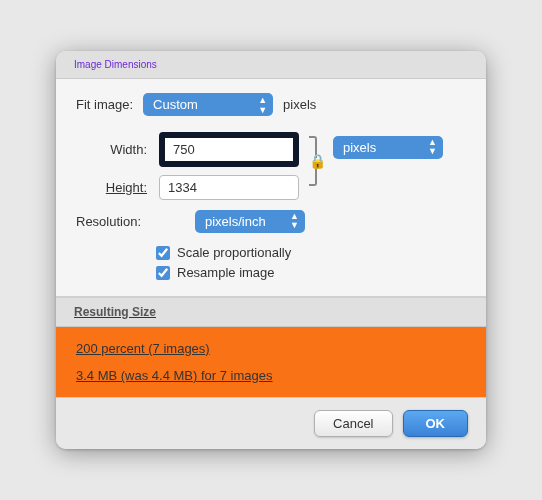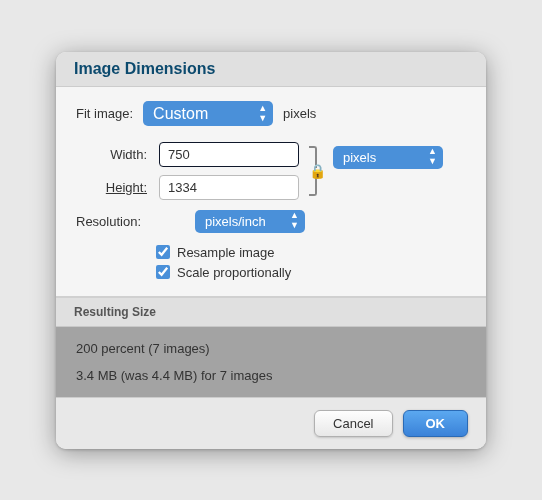--- a/index.html
+++ b/index.html
@@ -19,23 +19,23 @@
       background: #f5f5f5;
       border-radius: 10px;
       box-shadow: 0 4px 24px rgba(0,0,0,0.35), 0 1px 3px rgba(0,0,0,0.2);
       width: 430px;
       overflow: hidden;
     }
 
     .section-header {
       background: #e0e0e0;
       padding: 8px 18px;
-      font-size: 16px;
-      font-weight: 700;
-      color: #0c4a6e;
+      font-size: 10px;
+      font-weight: 400;
+      color: #6d28d9;
       border-bottom: 1px solid #ccc;
     }
 
     .main-content {
       padding: 14px 20px 16px 20px;
       background: #f5f5f5;
       border-bottom: 1px solid #d0d0d0;
     }
 
     .fit-row {
@@ -59,21 +59,21 @@
     }
 
     .select-custom {
       appearance: none;
       -webkit-appearance: none;
       background: #4a90d9;
       color: white;
       border: none;
       border-radius: 5px;
       padding: 4px 26px 4px 10px;
-      font-size: 16px;
+      font-size: 13px;
       font-weight: 500;
       cursor: pointer;
       min-width: 130px;
     }
 
     .select-arrow {
       position: absolute;
       right: 6px;
       top: 50%;
       transform: translateY(-50%);
@@ -101,21 +101,21 @@
     }
 
     .dim-label {
       text-align: right;
       font-size: 13px;
       color: #333;
       padding-right: 4px;
     }
 
     .dim-input {
-      border: 1px solid #0f172a;
+      border: 6px solid #0f172a;
       border-radius: 4px;
       padding: 4px 8px;
       font-size: 13px;
       background: white;
       color: #333;
       outline: none;
       width: 140px;
     }
 
     .dim-input.no-border {
@@ -192,22 +192,23 @@
     }
 
     .checkbox-input {
       width: 14px;
       height: 14px;
       accent-color: #4a90d9;
       cursor: pointer;
     }
 
     .result-section {
-      background: #a3a3a3;
+      background: #f97316;
       border-top: 1px solid #d0d0d0;
+      text-decoration: underline;
     }
 
     .result-header {
       background: #e0e0e0;
       padding: 7px 18px;
       font-size: 12px;
       font-weight: 600;
       color: #555;
       border-bottom: 1px solid #c8c8c8;
     }
@@ -377,25 +378,25 @@
         <div class="unit-arrow">
           <span>▲</span>
           <span>▼</span>
         </div>
       </div>
     </div>
 
     <div class="checkboxes">
       <label class="checkbox-row">
         <input type="checkbox" class="checkbox-input" checked="" style="">
-        <span>Resample image</span>
+        <span>Scale proportionally</span>
       </label>
       <label class="checkbox-row">
         <input type="checkbox" class="checkbox-input" checked="" style="">
-        <span>Scale proportionally</span>
+        <span>Resample image</span>
       </label>
     </div>
 
   </div>
 
   <div class="result-section">
     <div class="result-header">
       <span>Resulting Size</span>
     </div>
     <div class="result-body">

